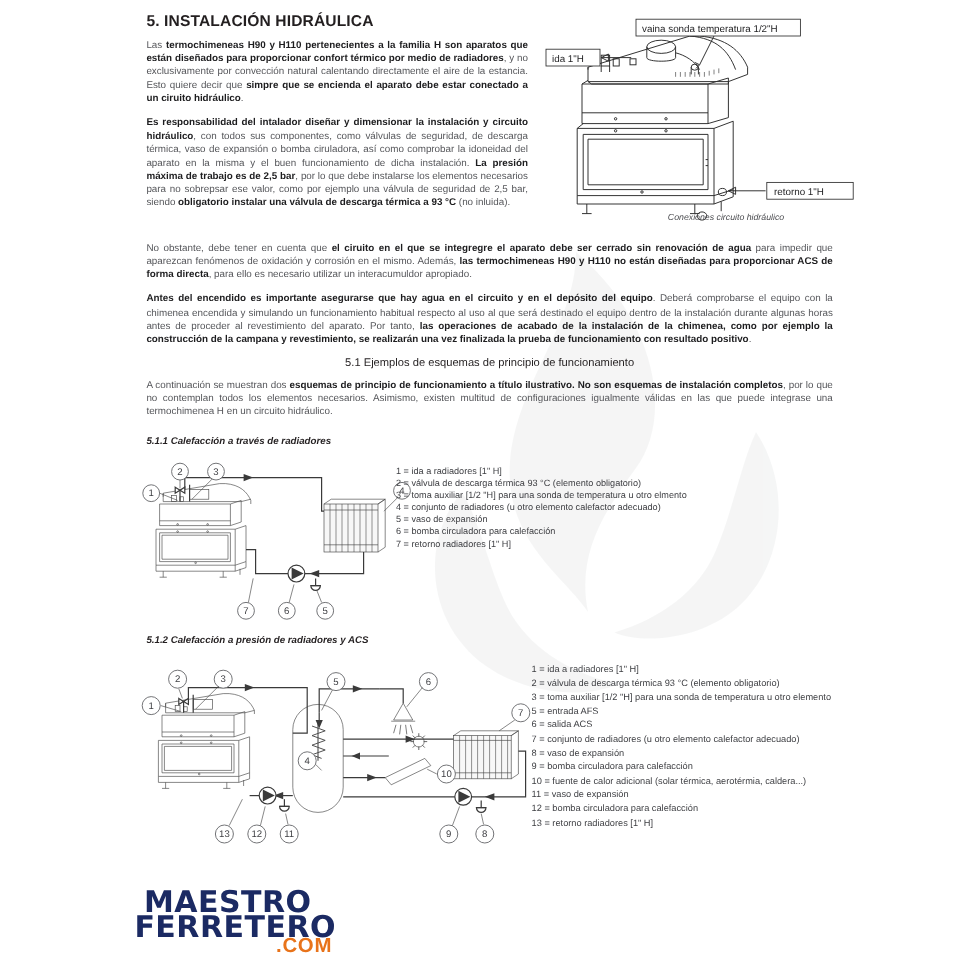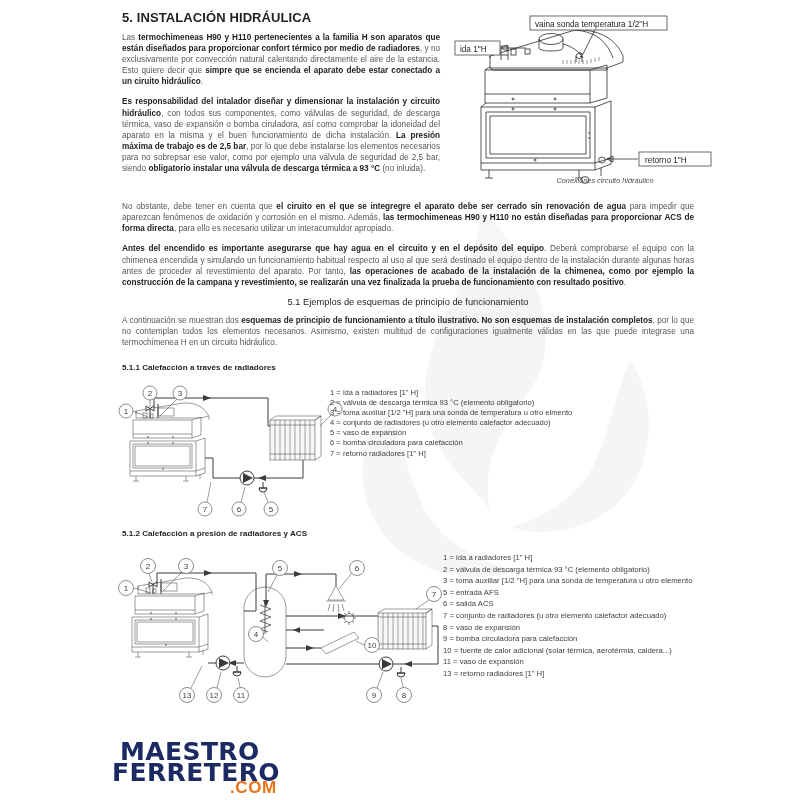--- a/index.html
+++ b/index.html
@@ -30,21 +30,21 @@
   p.body{
     font-size:8.2px;line-height:11.1px;margin:0 0 9px 0;
     text-align:justify;color:#55565a;
   }
   p.body b{color:#1d1d1f;font-weight:bold;}
   .narrow{width:318px;}
   h2.sub{
     font-size:9.3px;font-weight:normal;margin:2px 0 8px 0;color:#231f20;text-align:center;
   }
   h3.subsub{
-    font-size:8.1px;font-weight:bold;margin:0 0 4px 0;color:#231f20;
+    font-size:8.1px;font-style:italic;font-weight:bold;margin:0 0 4px 0;color:#231f20;
   }
 
   
   .fig-top{position:absolute;left:455px;top:8px;width:340px;height:190px;z-index:3;}
   .fig-cap{
     position:absolute;left:500px;top:176px;width:210px;
     font-size:7.3px;font-style:italic;color:#4b4c50;text-align:center;z-index:3;
   }
 
   
@@ -427,20 +427,21 @@
     <div class="legend-line">1 = ida a radiadores [1" H]</div>
     <div class="legend-line">2 = válvula de descarga térmica 93 °C (elemento obligatorio)</div>
     <div class="legend-line">3 = toma auxiliar [1/2 "H] para una sonda de temperatura u otro elemento</div>
     <div class="legend-line">5 = entrada AFS</div>
     <div class="legend-line">6 = salida ACS</div>
     <div class="legend-line">7 = conjunto de radiadores (u otro elemento calefactor adecuado)</div>
     <div class="legend-line">8 = vaso de expansión</div>
     <div class="legend-line">9 = bomba circuladora para calefacción</div>
     <div class="legend-line">10 = fuente de calor adicional (solar térmica, aerotérmia, caldera...)</div>
     <div class="legend-line">11 = vaso de expansión</div>
+    <div class="legend-line">12 = bomba circuladora para calefacción</div>
     <div class="legend-line">13 = retorno radiadores [1" H]</div>
   </div>
 
   <svg class="logo" viewBox="0 0 240 56">
     <text class="l1" x="8" y="22">MAESTRO</text>
     <text class="l1" x="0" y="43">FERRETERO</text>
     <text class="l3" x="118" y="55">.COM</text>
   </svg>
 
 </div>

